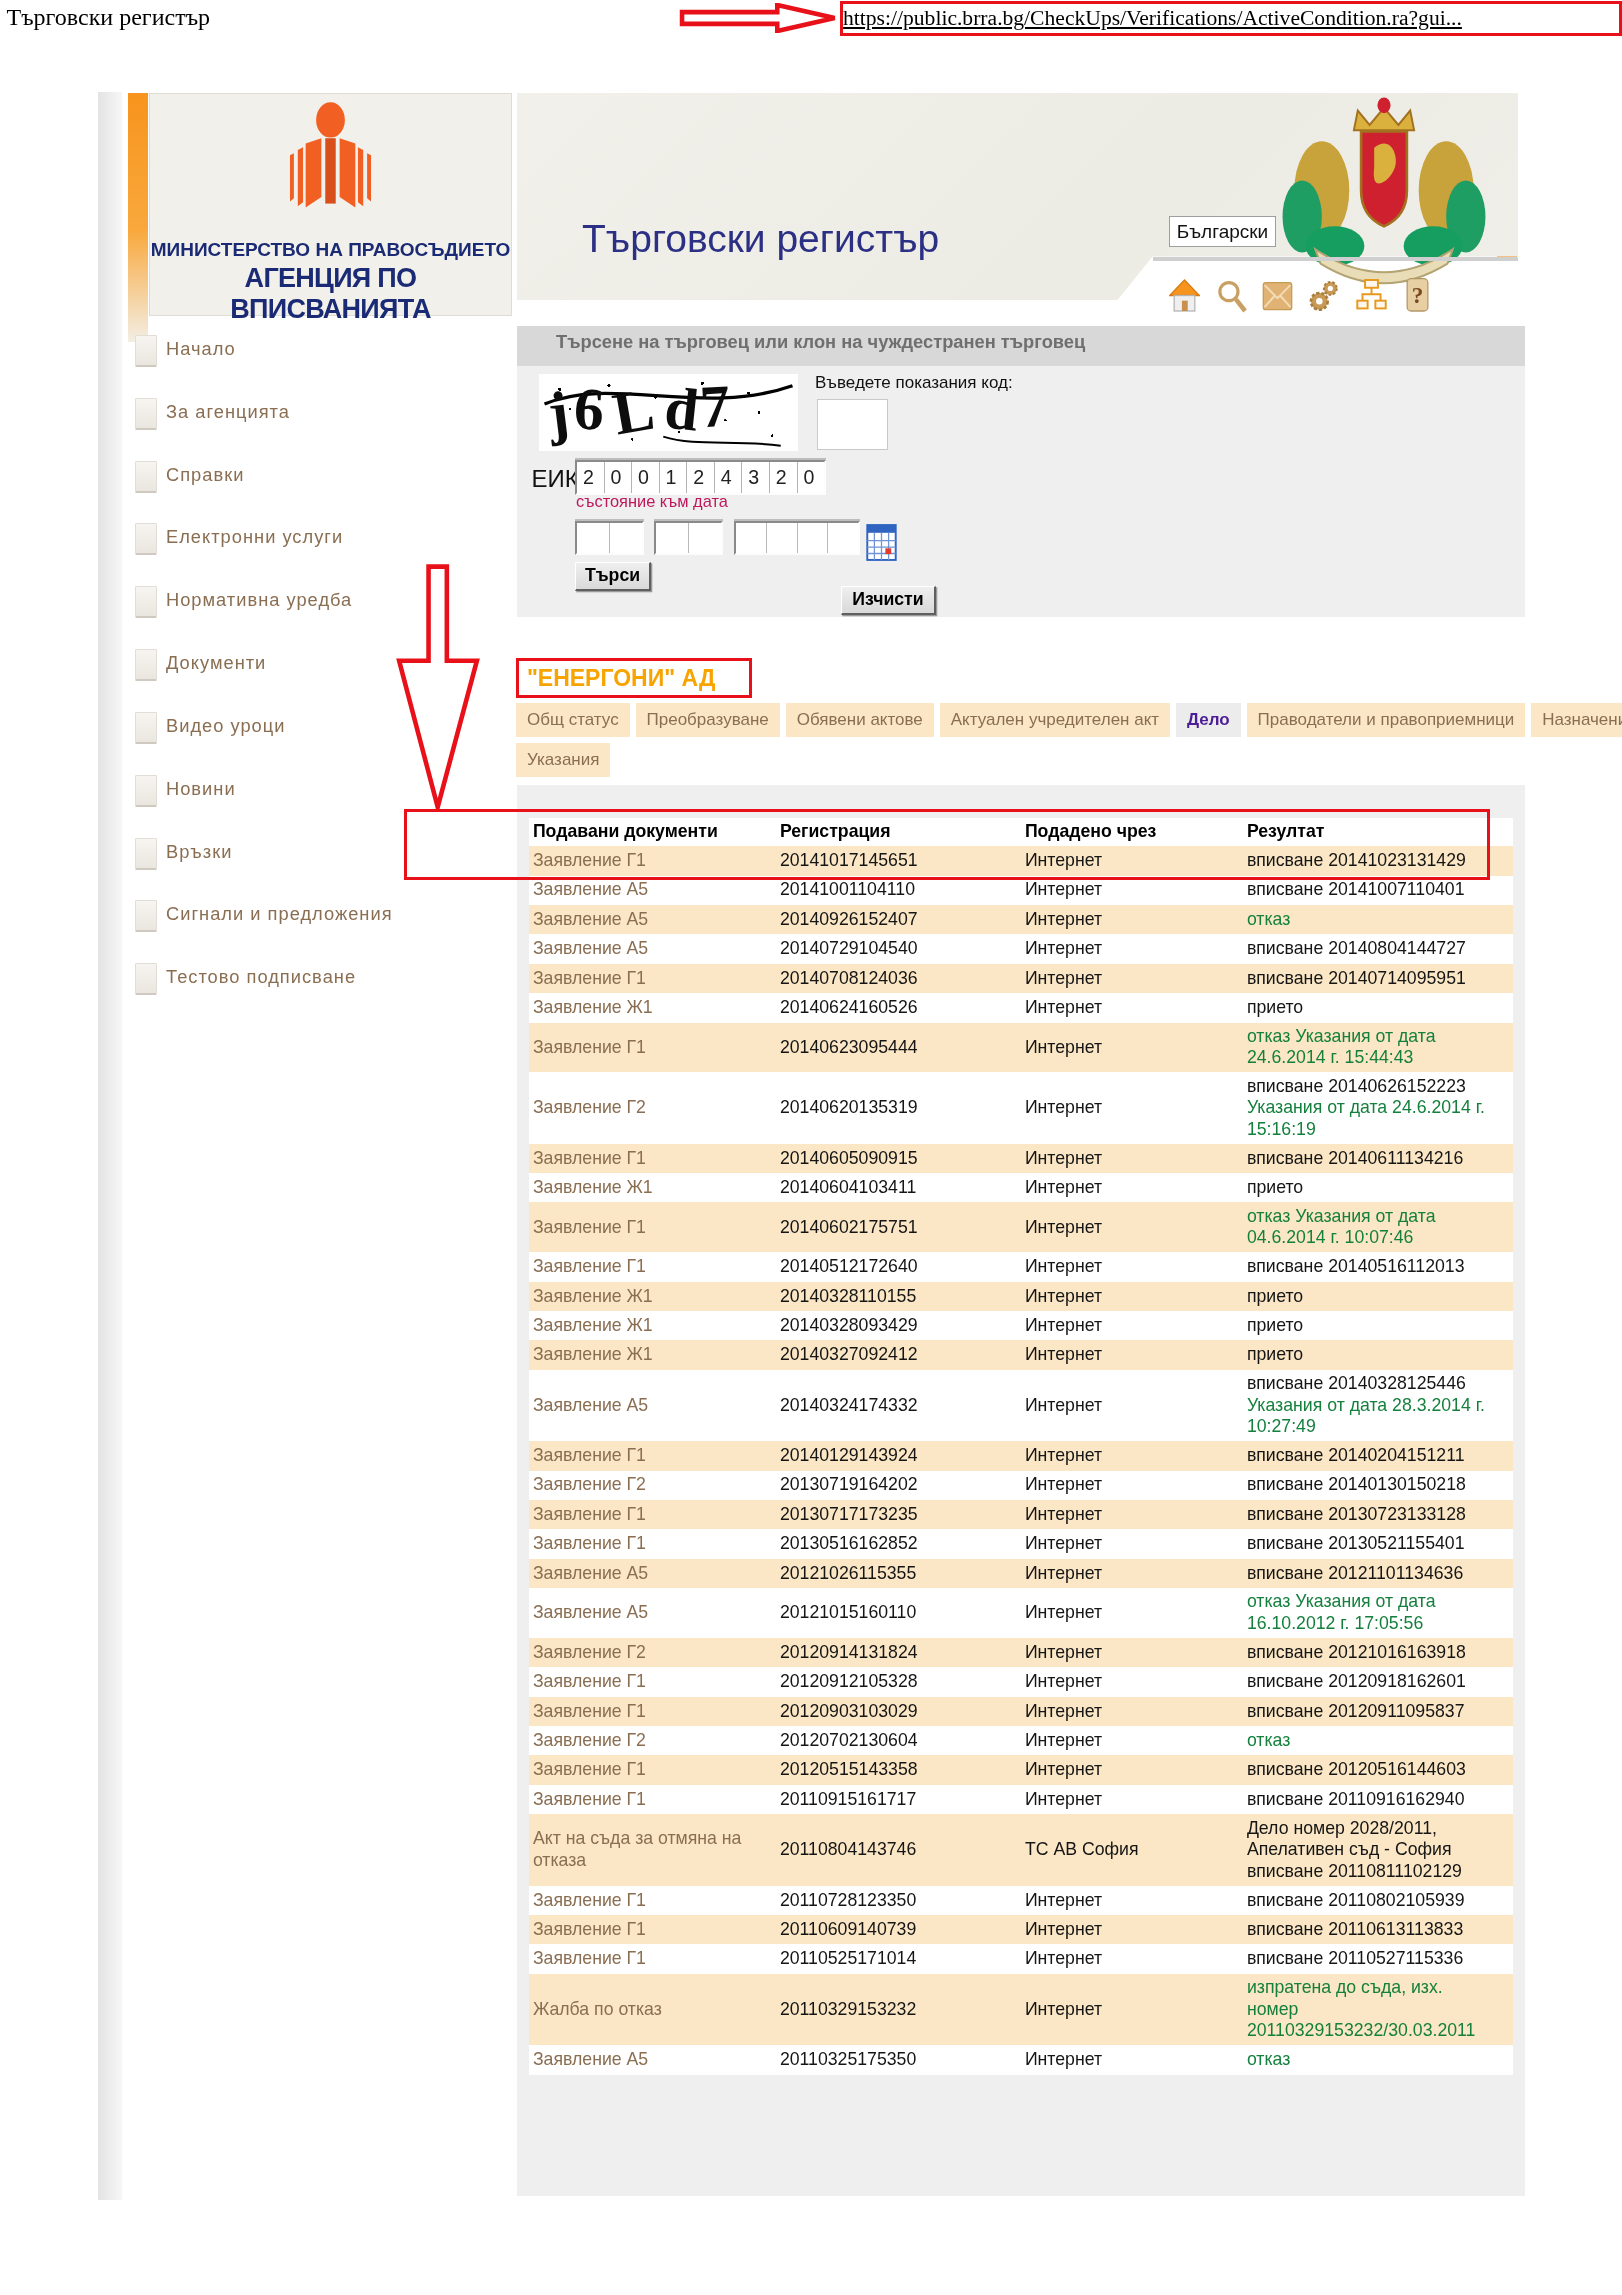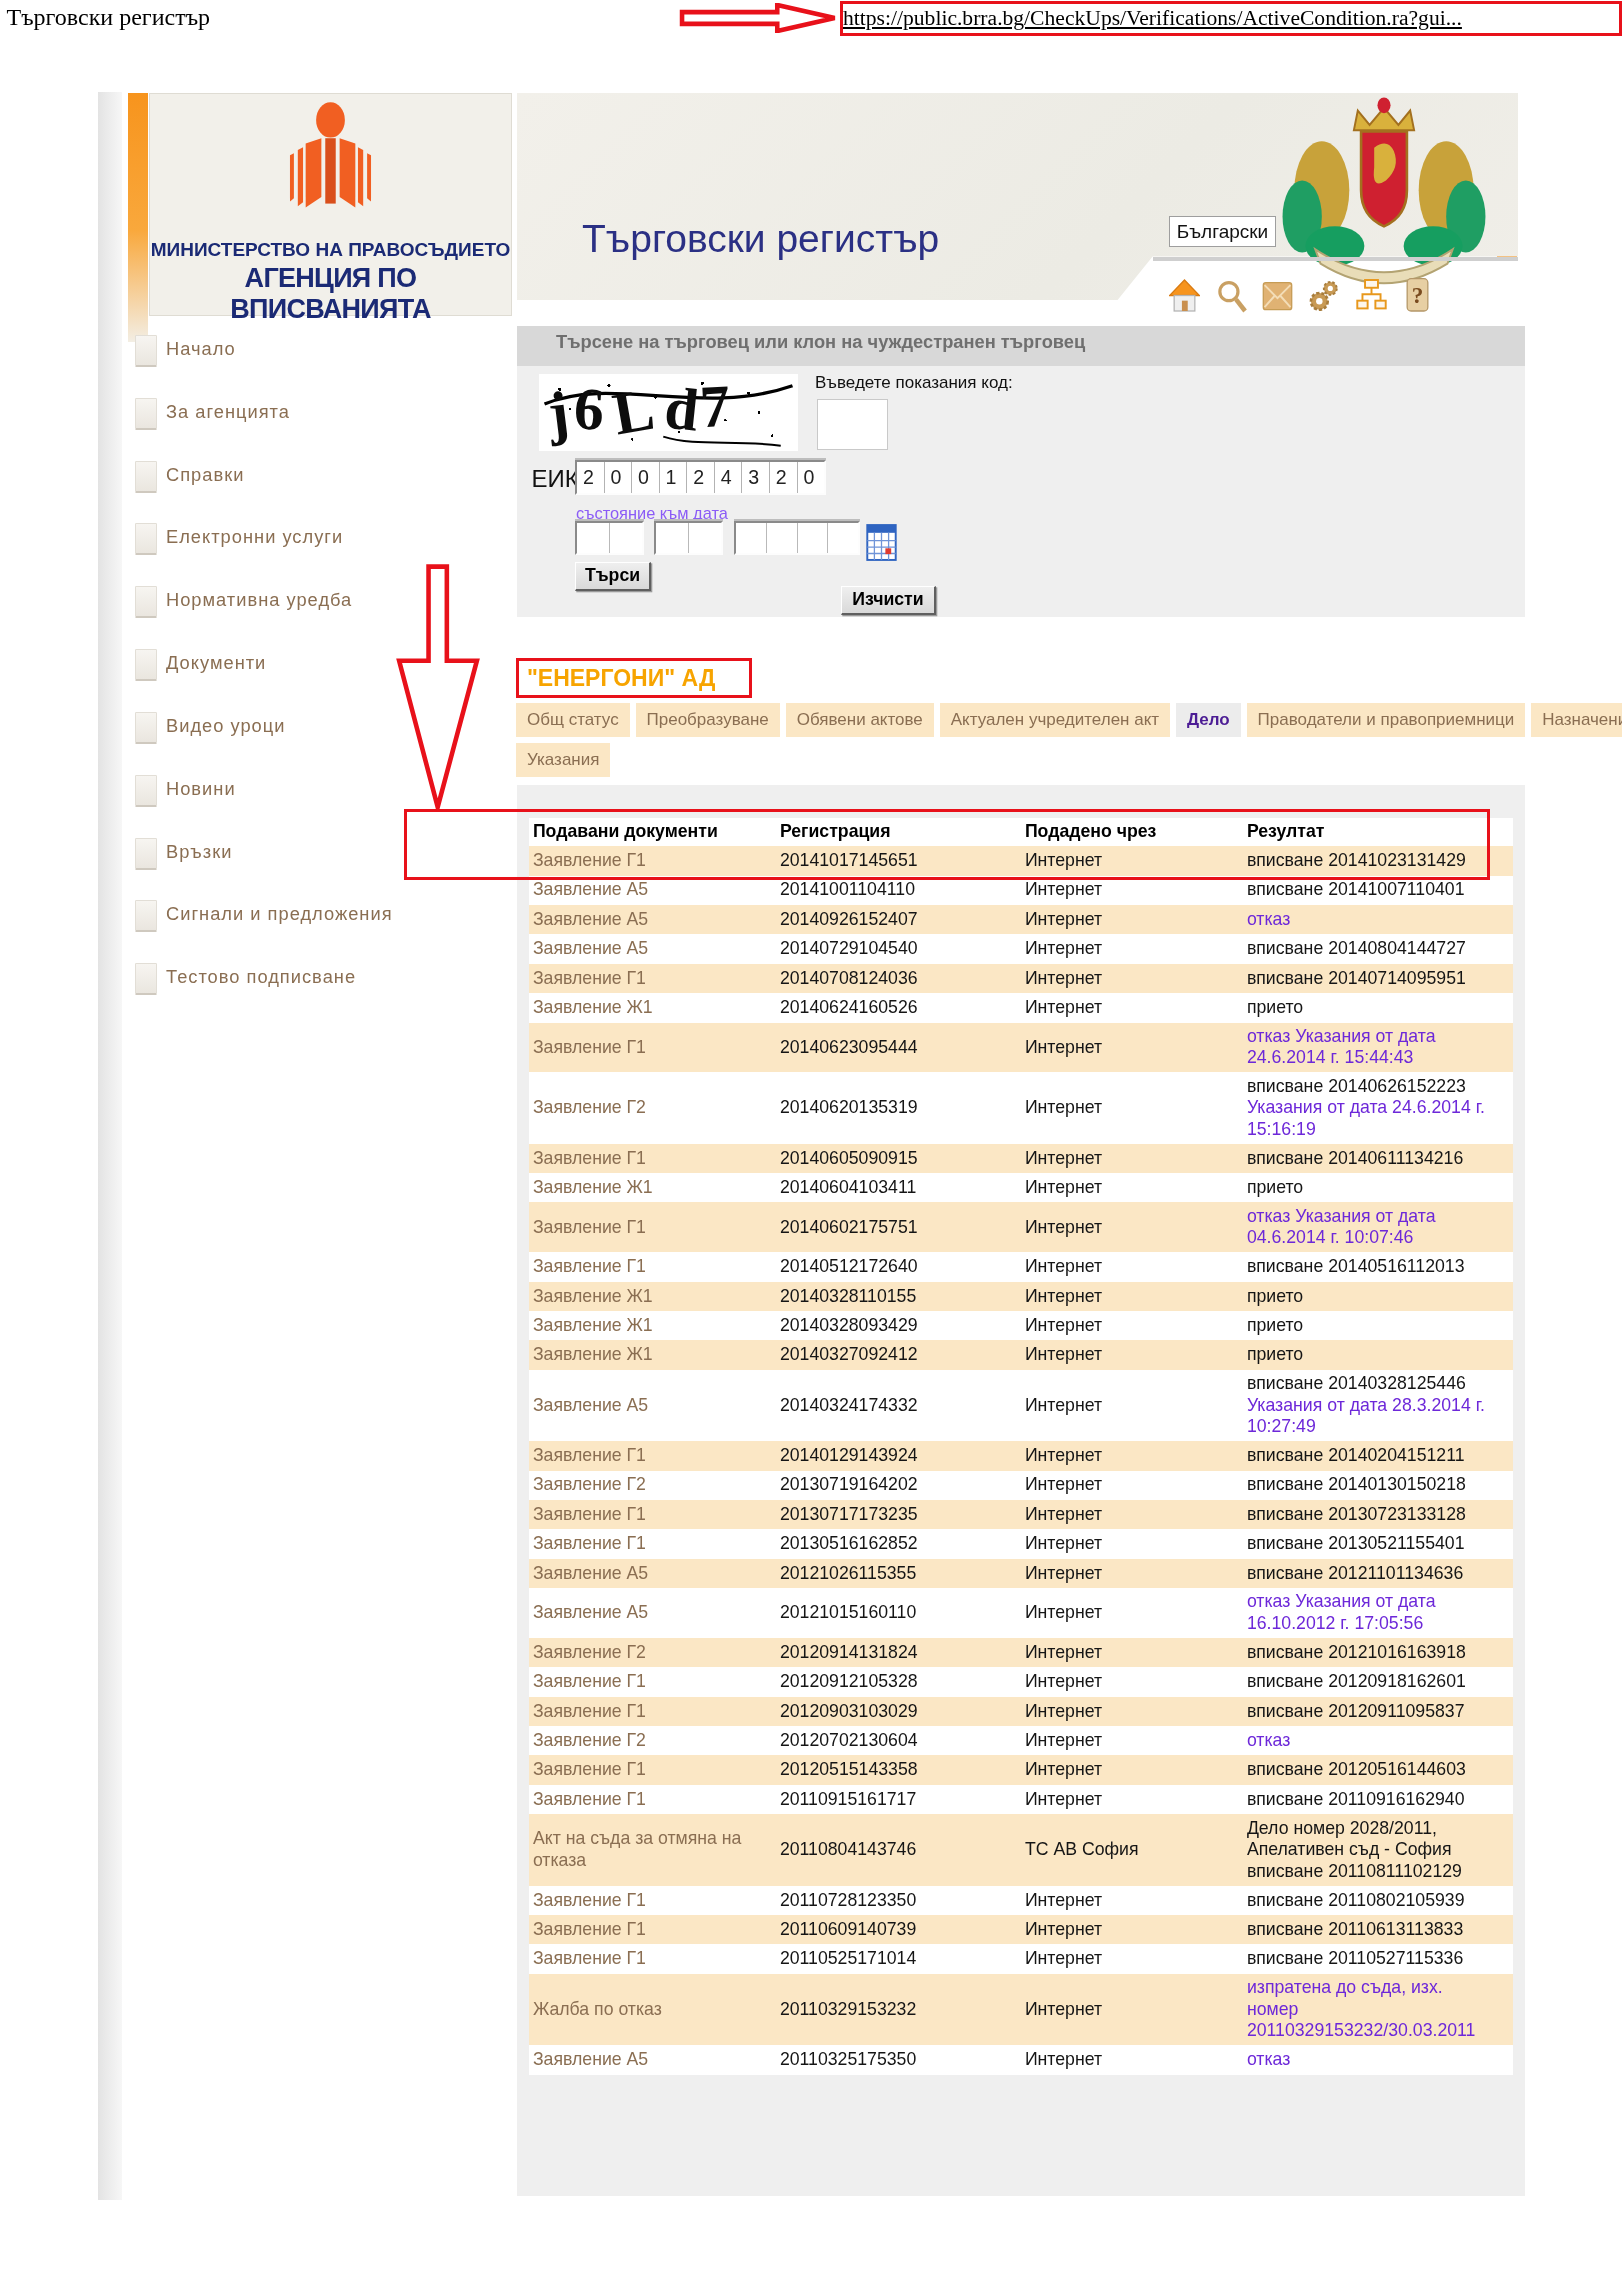--- a/index.html
+++ b/index.html
@@ -69,21 +69,21 @@
   #code-label{position:absolute;left:298px;top:47px;font-size:17px;color:#111;}
   #code-input{position:absolute;left:300px;top:73px;width:65px;height:47px;background:#fff;
               border:0.7px solid #c9c9c9;}
   #eik-label{position:absolute;left:14.4px;top:139px;font-size:24px;color:#111;}
   .sunken{background:#fff;border-top:2px solid #8a8a8a;border-left:2px solid #8a8a8a;
           border-bottom:2px solid #fdfdfd;border-right:2px solid #fdfdfd;box-shadow:0 -2px 0 #bdbdbd;}
   #eik-box{position:absolute;left:58px;top:134px;width:247px;height:31px;display:flex;}
   #eik-box .cell{flex:1;border-right:0.7px solid #b3b3b3;font-size:19.6px;color:#222;
                  display:flex;align-items:center;padding-left:5.9px;}
   #eik-box .cell:last-child{border-right:none;}
-  #date-label{position:absolute;left:59px;top:178px;font-size:16.4px;color:#8b5cf6;}
+  #date-label{position:absolute;left:59px;top:166px;font-size:16.4px;color:#be185d;}
   .datebox{position:absolute;top:195px;height:30px;display:flex;}
   .datebox .cell{flex:1;border-right:0.7px solid #b9b9b9;}
   .datebox .cell:last-child{border-right:none;}
   #date1{left:58px;width:65px;} #date2{left:137px;width:65px;} #date3{left:217px;width:122px;}
   #cal-icon{position:absolute;left:349px;top:196px;cursor:pointer;}
   .btn3d{position:absolute;top:236px;height:26px;background:linear-gradient(#efefef,#d9d9d9);
          border-top:1.3px solid #ffffff;border-left:1.3px solid #ffffff;
          border-bottom:2px solid #5f5f5f;border-right:2px solid #5f5f5f;
          box-shadow:1.3px 1.3px 0 #9a9a9a;font-size:17.7px;font-weight:bold;color:#000;
          text-align:center;line-height:25px;cursor:pointer;}
@@ -103,21 +103,21 @@
   #band{left:517px;top:785px;width:1008px;height:1411px;background:#efefef;}
   #rtable{left:529px;top:818px;width:984px;background:#fff;}
   .trow{display:grid;grid-template-columns:247px 245px 222px 1fr;min-height:29.4px;align-items:center;}
   .trow.head{font-weight:bold;color:#000;min-height:27.5px;}
   .trow.peach{background:#fbe7c5;}
   .trow > div{font-size:17.7px;padding:3.3px 0 3.3px 3.9px;line-height:21.6px;}
   .trow .c1{color:#8a6e52;cursor:pointer;}
   .trow .c2,.trow .c3{color:#151515;}
   .trow .c4{color:#151515;padding-right:15.7px;}
   .trow .c4 .seg{display:block;}
-  .trow .c4 .brown{color:#6d28d9;}
+  .trow .c4 .brown{color:#15803d;}
   .trow.head div{color:#000;}
 
   
   .redline{stroke:#e8111a;fill:#fff;stroke-width:7;}
   #rect-annot{left:404px;top:809px;width:1080px;height:65px;border:3.9px solid #e8111a;background:transparent;z-index:40;}
   #arrow-down{left:393px;top:564px;z-index:40;}
   #arrow-right{left:679px;top:2.6px;z-index:40;}
 </style>
 </head>
 <body>

